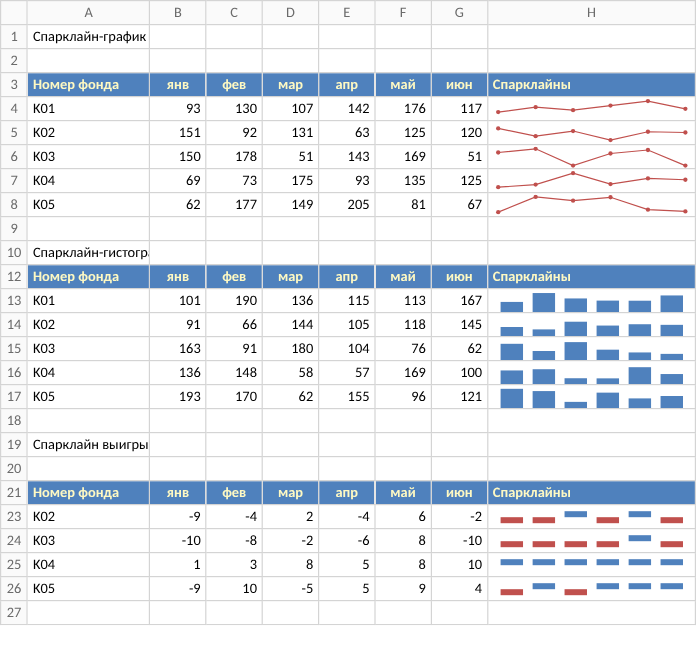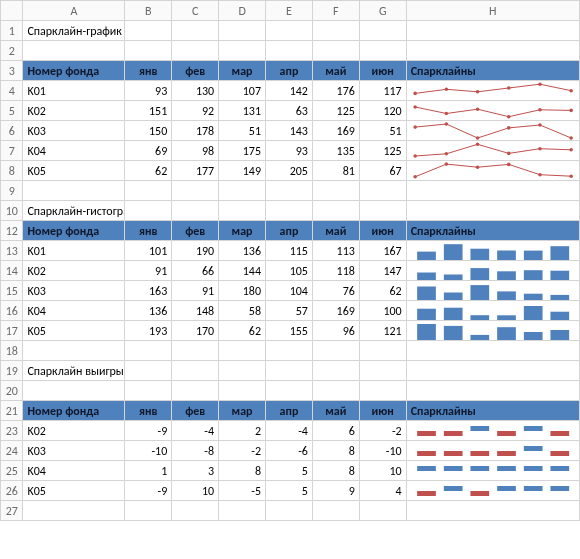--- a/index.html
+++ b/index.html
@@ -35,21 +35,21 @@
   .colhdr, .rowhdr{
     background:var(--headerBg);
     color:var(--headerFg);
     text-align:center;
     font-weight:normal;
   }
   .corner{background:var(--headerBg);}
   .b{font-weight:normal;}
   .blueHdr{
     background:var(--tableHdr);
-    color:#0f172a;
+    color:#fef9c3;
     font-weight:bold;
   }
   .blueHdr.c{text-align:center;}
   td.num{text-align:right;}
   td.spark{padding:1px 3px;}
   svg.spk{display:block;width:100%;height:18px;}
 </style>
 </head>
 <body>
 
@@ -170,21 +170,21 @@
             <circle cx="95.6" cy="5.9" r="1.8" fill="var(--accent)"></circle>
             <circle cx="126.8" cy="3.0" r="1.8" fill="var(--accent)"></circle>
             <circle cx="158.0" cy="16.0" r="1.8" fill="var(--accent)"></circle>
           </svg>
         </td>
       </tr>
       <tr>
         <th class="rowhdr">7</th>
         <td>K04</td>
         <td class="num">69</td>
-        <td class="num">98</td>
+        <td class="num">73</td>
         <td class="num">175</td>
         <td class="num">93</td>
         <td class="num">135</td>
         <td class="num">125</td>
         <td class="spark">
           <svg class="spk" viewBox="0 0 160 18">
             <path d="M2.0 14.0 L33.2 11.8 L64.4 2.3 L95.6 11.4 L126.8 6.7 L158.0 7.8" stroke="var(--accent)" stroke-width="1" fill="none"></path>
             <circle cx="2.0" cy="14.0" r="1.8" fill="var(--accent)"></circle>
             <circle cx="33.2" cy="11.8" r="1.8" fill="var(--accent)"></circle>
             <circle cx="64.4" cy="2.3" r="1.8" fill="var(--accent)"></circle>
@@ -269,21 +269,21 @@
         </td>
       </tr>
       <tr>
         <th class="rowhdr">14</th>
         <td>K02</td>
         <td class="num">91</td>
         <td class="num">66</td>
         <td class="num">144</td>
         <td class="num">105</td>
         <td class="num">118</td>
-        <td class="num">147</td>
+        <td class="num">145</td>
         <td class="spark">
           <svg class="spk" viewBox="0 0 160 18">
             <rect x="4.0" y="10.5" width="18.7" height="7.5" fill="var(--blue)"></rect>
             <rect x="30.7" y="12.5" width="18.7" height="5.5" fill="var(--blue)"></rect>
             <rect x="57.3" y="6.1" width="18.7" height="11.9" fill="var(--blue)"></rect>
             <rect x="84.0" y="9.3" width="18.7" height="8.7" fill="var(--blue)"></rect>
             <rect x="110.7" y="8.2" width="18.7" height="9.8" fill="var(--blue)"></rect>
             <rect x="137.3" y="8.7" width="18.7" height="9.3" fill="var(--blue)"></rect>
           </svg>
         </td>

